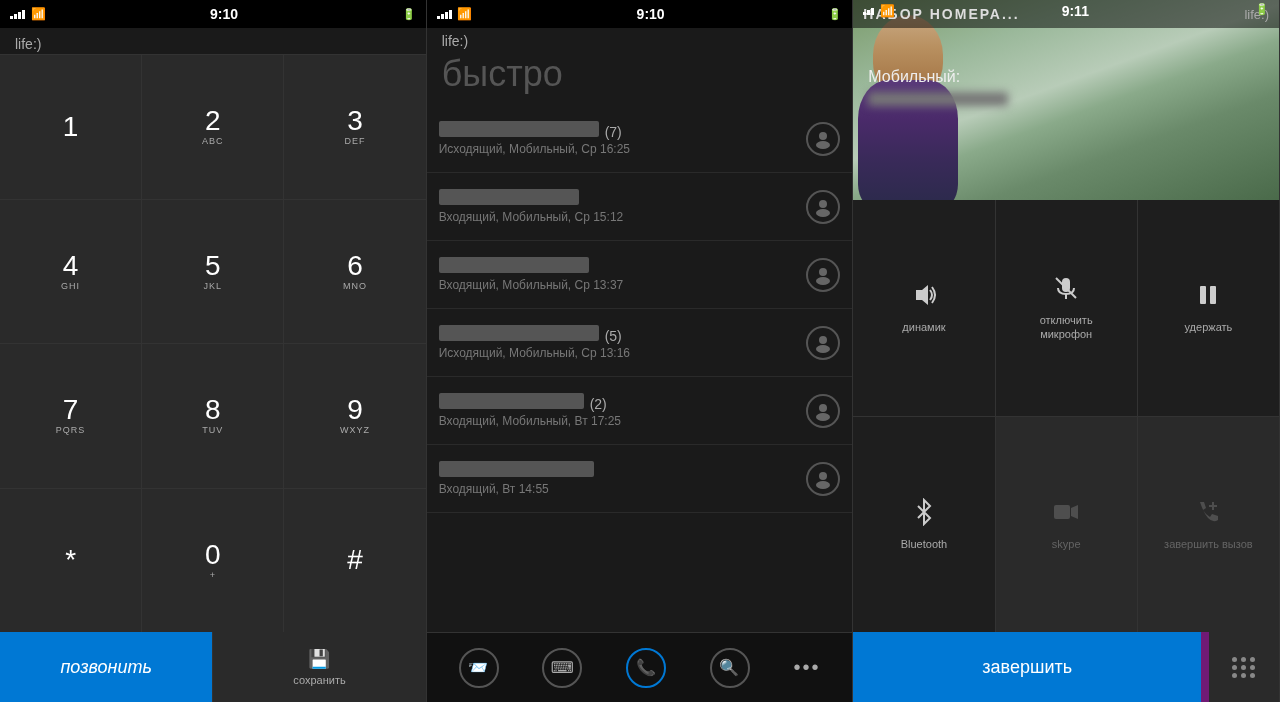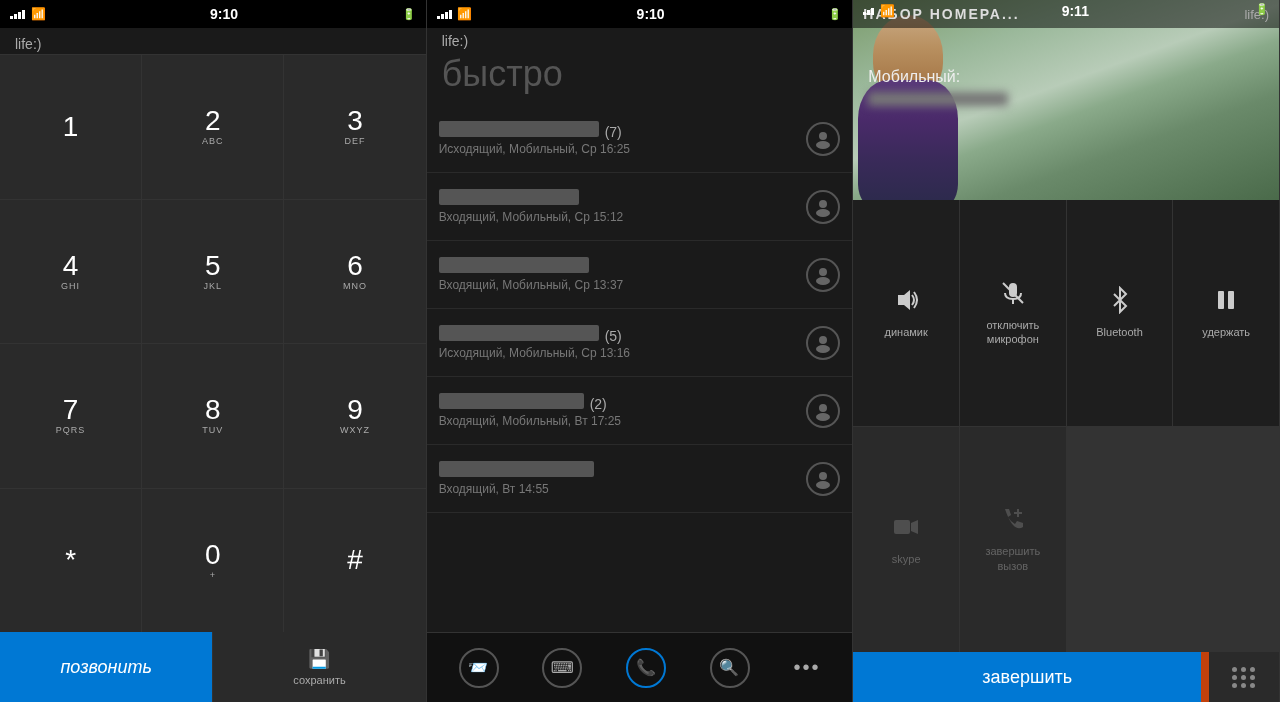--- a/index.html
+++ b/index.html
@@ -292,21 +292,21 @@
       padding: 8px 15px;
     }
     .mobile-label {
       color: #eee;
       font-size: 16px;
       font-weight: 400;
     }
 
     .call-actions {
       display: grid;
-      grid-template-columns: repeat(4, 1fr);
+      grid-template-columns: repeat(3, 1fr);
       grid-template-rows: repeat(2, 1fr);
       gap: 1px;
       background: #333;
       flex: 1;
     }
     .action-btn {
       background: #1e1e1e;
       display: flex;
       flex-direction: column;
       align-items: center;
@@ -323,23 +323,23 @@
     .action-label {
       font-size: 11px;
       color: #aaa;
       text-align: center;
       line-height: 1.3;
     }
 
     .call-end-bar {
       display: grid;
       grid-template-columns: 1fr auto;
-      height: 50px;
+      height: 70px;
       gap: 8px;
-      background: #c2410c;
+      background: #701a75;
     }
     .end-call-btn {
       background: #0078d4;
       display: flex;
       align-items: center;
       justify-content: center;
       color: #fff;
       font-size: 18px;
       font-weight: 400;
       cursor: pointer;
@@ -613,31 +613,31 @@
       <div class="action-btn">
       <div class="action-icon"><svg width="28" height="28" viewBox="0 0 28 28">
         <rect x="10" y="4" width="8" height="14" rx="4" fill="#ccc"></rect>
         <path d="M6,14 Q6,20 14,20 Q22,20 22,14" stroke="#ccc" stroke-width="2" fill="none"></path>
         <line x1="14" y1="20" x2="14" y2="25" stroke="#ccc" stroke-width="2"></line>
         <line x1="4" y1="4" x2="24" y2="24" stroke="#ccc" stroke-width="2"></line>
       </svg></div>
       <div class="action-label">отключить<br>микрофон</div>
     </div>
       <div class="action-btn">
-      <div class="action-icon"><svg width="24" height="28" viewBox="0 0 24 28">
-        <polyline points="6,8 18,20 12,26 12,2 18,8 6,20" stroke="#ccc" stroke-width="2" fill="none"></polyline>
-      </svg></div>
-      <div class="action-label">Bluetooth</div>
-    </div>
-      <div class="action-btn">
       <div class="action-icon"><svg width="28" height="28" viewBox="0 0 28 28">
         <rect x="6" y="5" width="6" height="18" rx="1" fill="#ccc"></rect>
         <rect x="16" y="5" width="6" height="18" rx="1" fill="#ccc"></rect>
       </svg></div>
       <div class="action-label">удержать</div>
+    </div>
+      <div class="action-btn">
+      <div class="action-icon"><svg width="24" height="28" viewBox="0 0 24 28">
+        <polyline points="6,8 18,20 12,26 12,2 18,8 6,20" stroke="#ccc" stroke-width="2" fill="none"></polyline>
+      </svg></div>
+      <div class="action-label">Bluetooth</div>
     </div>
       <div class="action-btn disabled">
       <div class="action-icon"><svg width="28" height="28" viewBox="0 0 28 28">
         <rect x="2" y="7" width="16" height="14" rx="2" fill="#777"></rect>
         <polygon points="19,10 26,7 26,21 19,18" fill="#777"></polygon>
       </svg></div>
       <div class="action-label">skype</div>
     </div>
       <div class="action-btn disabled">
       <div class="action-icon"><svg width="28" height="28" viewBox="0 0 28 28">

